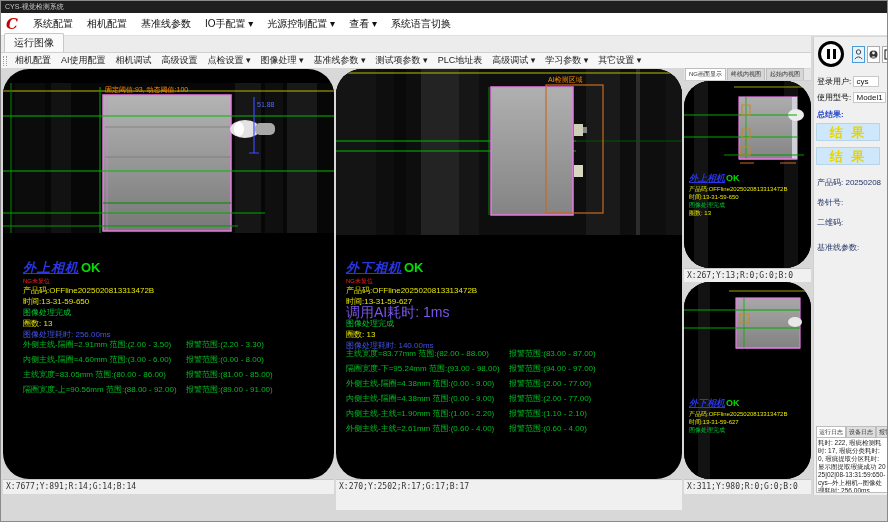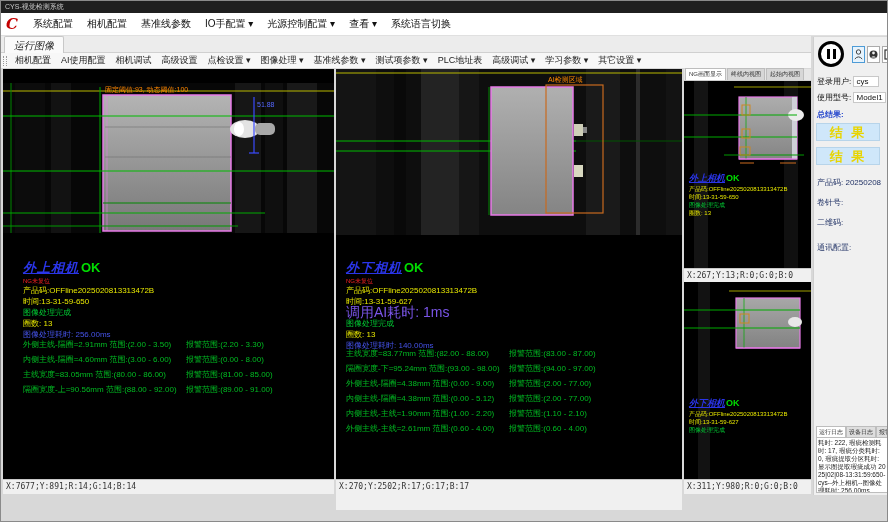--- a/index.html
+++ b/index.html
@@ -11,31 +11,31 @@
   }
   
   .titlebar { position:absolute; left:0; top:0; width:888px; height:12px;
     background:#1f1f1f; color:#c8c8c8; font-size:7px; line-height:12px; padding-left:4px; }
   .menubar { position:absolute; left:0; top:12px; width:888px; height:23px;
     background:#ffffff; border-bottom:1px solid #e0e0e0; display:flex; align-items:center; }
   .logo { font-family:"DejaVu Serif", serif; font-style:italic; font-weight:bold;
     color:#c40000; font-size:15px; margin:0 8px 0 5px; line-height:1; }
   .menu-item { font-size:10px; color:#111; padding:3px 7px; cursor:default; }
   .tabrow { position:absolute; left:0; top:35px; width:810px; height:17px;
-    background:#ececec; border-bottom:1px solid #d0d0d0; display:flex; align-items:flex-start;font-style:italic; }
+    background:#ececec; border-bottom:1px solid #d0d0d0; display:flex; align-items:flex-end; }
   .run-tab { font-size:10px; background:#fafafa; border:1px solid #c8c8c8; border-bottom:none;
     padding:2px 9px 2px 9px; margin-left:3px; color:#222; border-radius:2px 2px 0 0; }
   .toolbar { position:absolute; left:0; top:52px; width:810px; height:16px;
     background:#f7f7f7; border-bottom:1px solid #d8d8d8; display:flex; align-items:center; }
   .grip { width:4px; height:10px; margin:0 3px 0 2px;
     border-left:1px dotted #999; border-right:1px dotted #999; }
   .tool-item { font-size:9px; color:#222; padding:2px 5px; white-space:nowrap; }
 
   
-  .panel { position:absolute; background:#000; overflow:hidden; }
+  .panel { position:absolute; background:#000; overflow:hidden;border-radius:26px; }
   #left-panel   { left:2px;   top:68px; width:331px; height:410px; }
   #center-panel { left:335px; top:68px; width:346px; height:410px; }
   #small1-image { left:683px; top:80px;  width:127px; height:187px; }
   #small2-image { left:683px; top:281px; width:127px; height:197px; }
   .coordbar { position:absolute; background:#f0f0f0; border-top:1px solid #c8c8c8;
     font-size:8px; color:#333; line-height:14px; padding-left:3px;
     font-family:"DejaVu Sans Mono", monospace; }
   #left-coord   { left:2px;   top:478px; width:331px; height:15px; }
   #center-coord { left:335px; top:478px; width:346px; height:31px; }
   #small1-coord { left:683px; top:267px; width:127px; height:14px; line-height:13px; }
@@ -251,21 +251,21 @@
       </div>
       <div class="mrow">
         <span class="mcol1">隔圈宽度-下=95.24mm 范围:(93.00 - 98.00)</span>
         <span class="mcol2">报警范围:(94.00 - 97.00)</span>
       </div>
       <div class="mrow">
         <span class="mcol1">外侧主线-隔圈=4.38mm 范围:(0.00 - 9.00)</span>
         <span class="mcol2">报警范围:(2.00 - 77.00)</span>
       </div>
       <div class="mrow">
-        <span class="mcol1">内侧主线-隔圈=4.38mm 范围:(0.00 - 5.12)</span>
+        <span class="mcol1">内侧主线-隔圈=4.38mm 范围:(0.00 - 9.00)</span>
         <span class="mcol2">报警范围:(2.00 - 77.00)</span>
       </div>
       <div class="mrow">
         <span class="mcol1">内侧主线-主线=1.90mm 范围:(1.00 - 2.20)</span>
         <span class="mcol2">报警范围:(1.10 - 2.10)</span>
       </div>
       <div class="mrow">
         <span class="mcol1">外侧主线-主线=2.61mm 范围:(0.60 - 4.00)</span>
         <span class="mcol2">报警范围:(0.60 - 4.00)</span>
       </div>
@@ -383,21 +383,21 @@
     <div class="rp-row rp-blue" style="top:72px">总结果:</div>
     <div class="result-block" style="top:86px">结 果</div>
     <div class="result-block" style="top:110px">结 果</div>
 
     <div class="rp-row" style="top:140px;color:#223366">
       <span>产品码:</span>
       <span>20250208</span>
     </div>
     <div class="rp-row" style="top:160px;color:#223366">卷针号:</div>
     <div class="rp-row" style="top:180px;color:#223366">二维码:</div>
-    <div class="rp-row" style="top:205px;color:#223366">通讯配置:</div>
+    <div class="rp-row" style="top:205px;color:#223366">基准线参数:</div>
 
     <div class="log-tabs">
       <span class="ltab sel">运行日志</span>
       <span class="ltab">设备日志</span>
       <span class="ltab">报警日志</span>
     </div>
     <div class="log-box">耗时: 222, 瑕疵检测耗时: 17, 瑕疵分类耗时: 0, 瑕疵提取分区耗时: 显示图提取瑕疵成功 2025|02|08-13:31:59:650-cys--外上相机--图像处理耗时: 256.00ms</div>
   </div>
 
 

